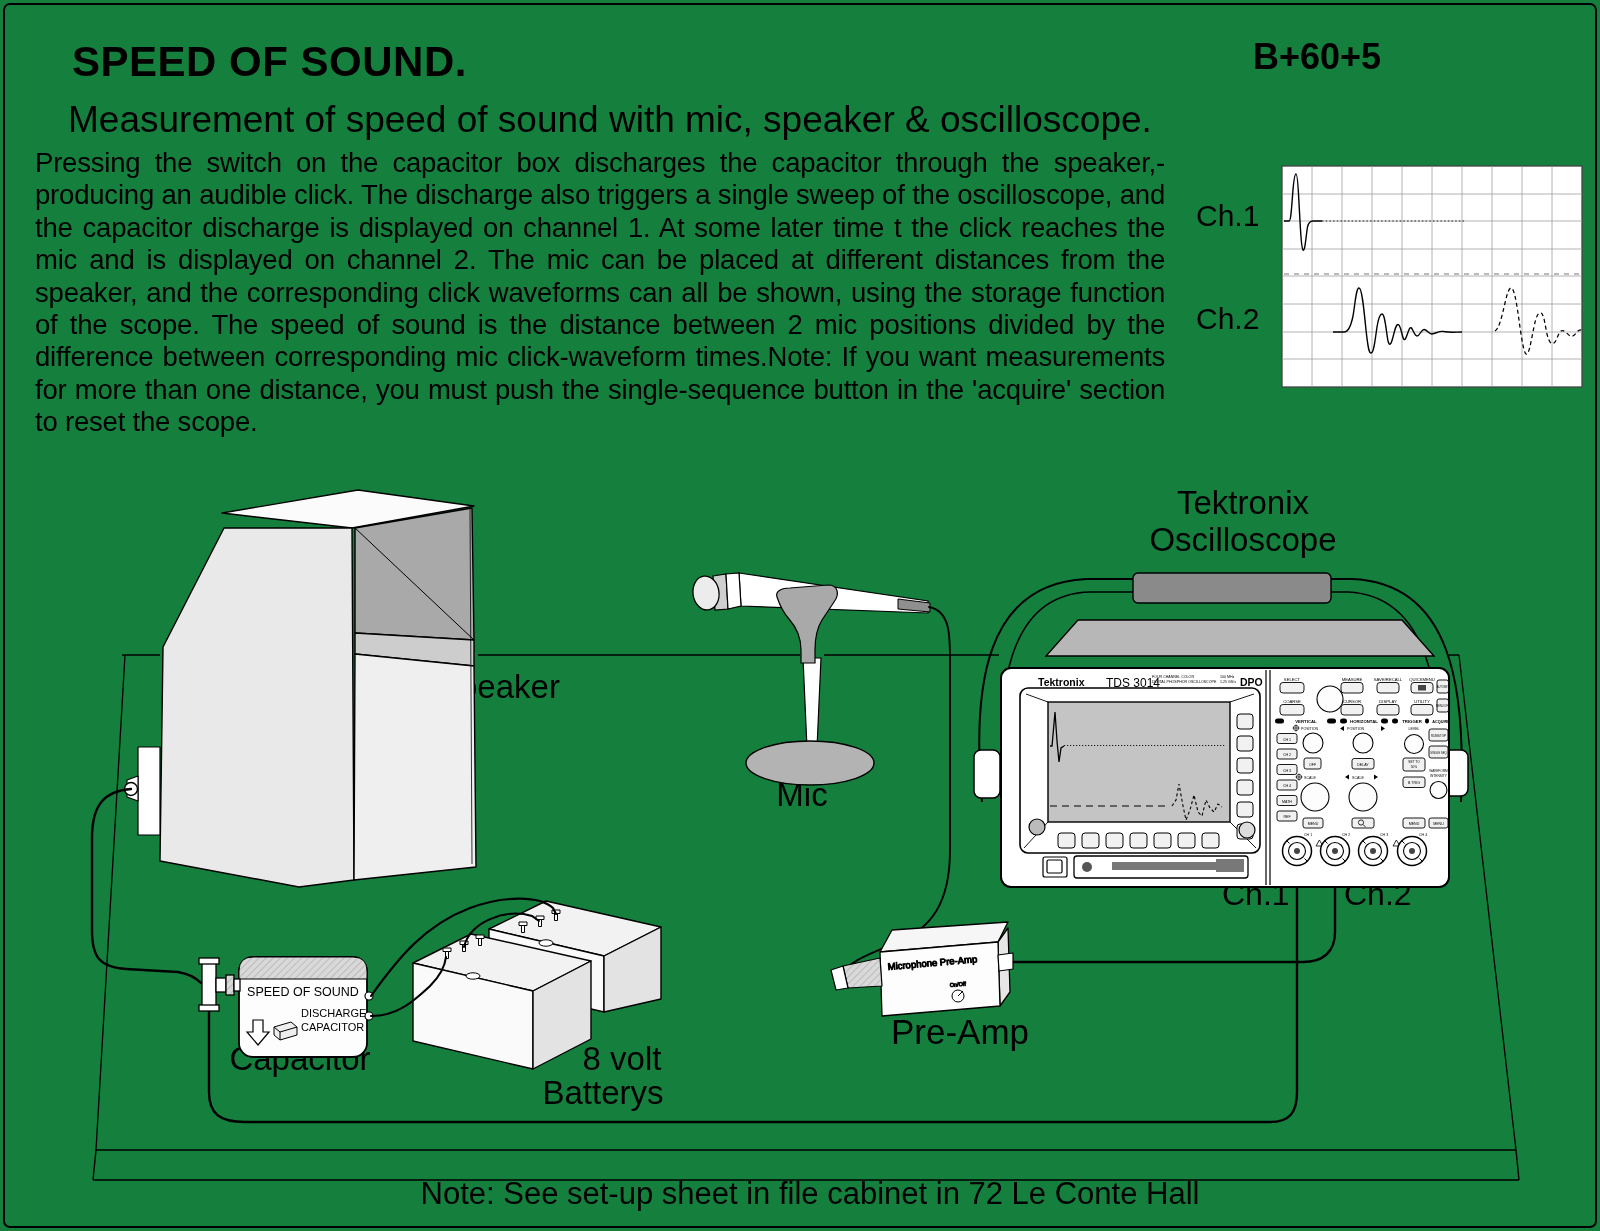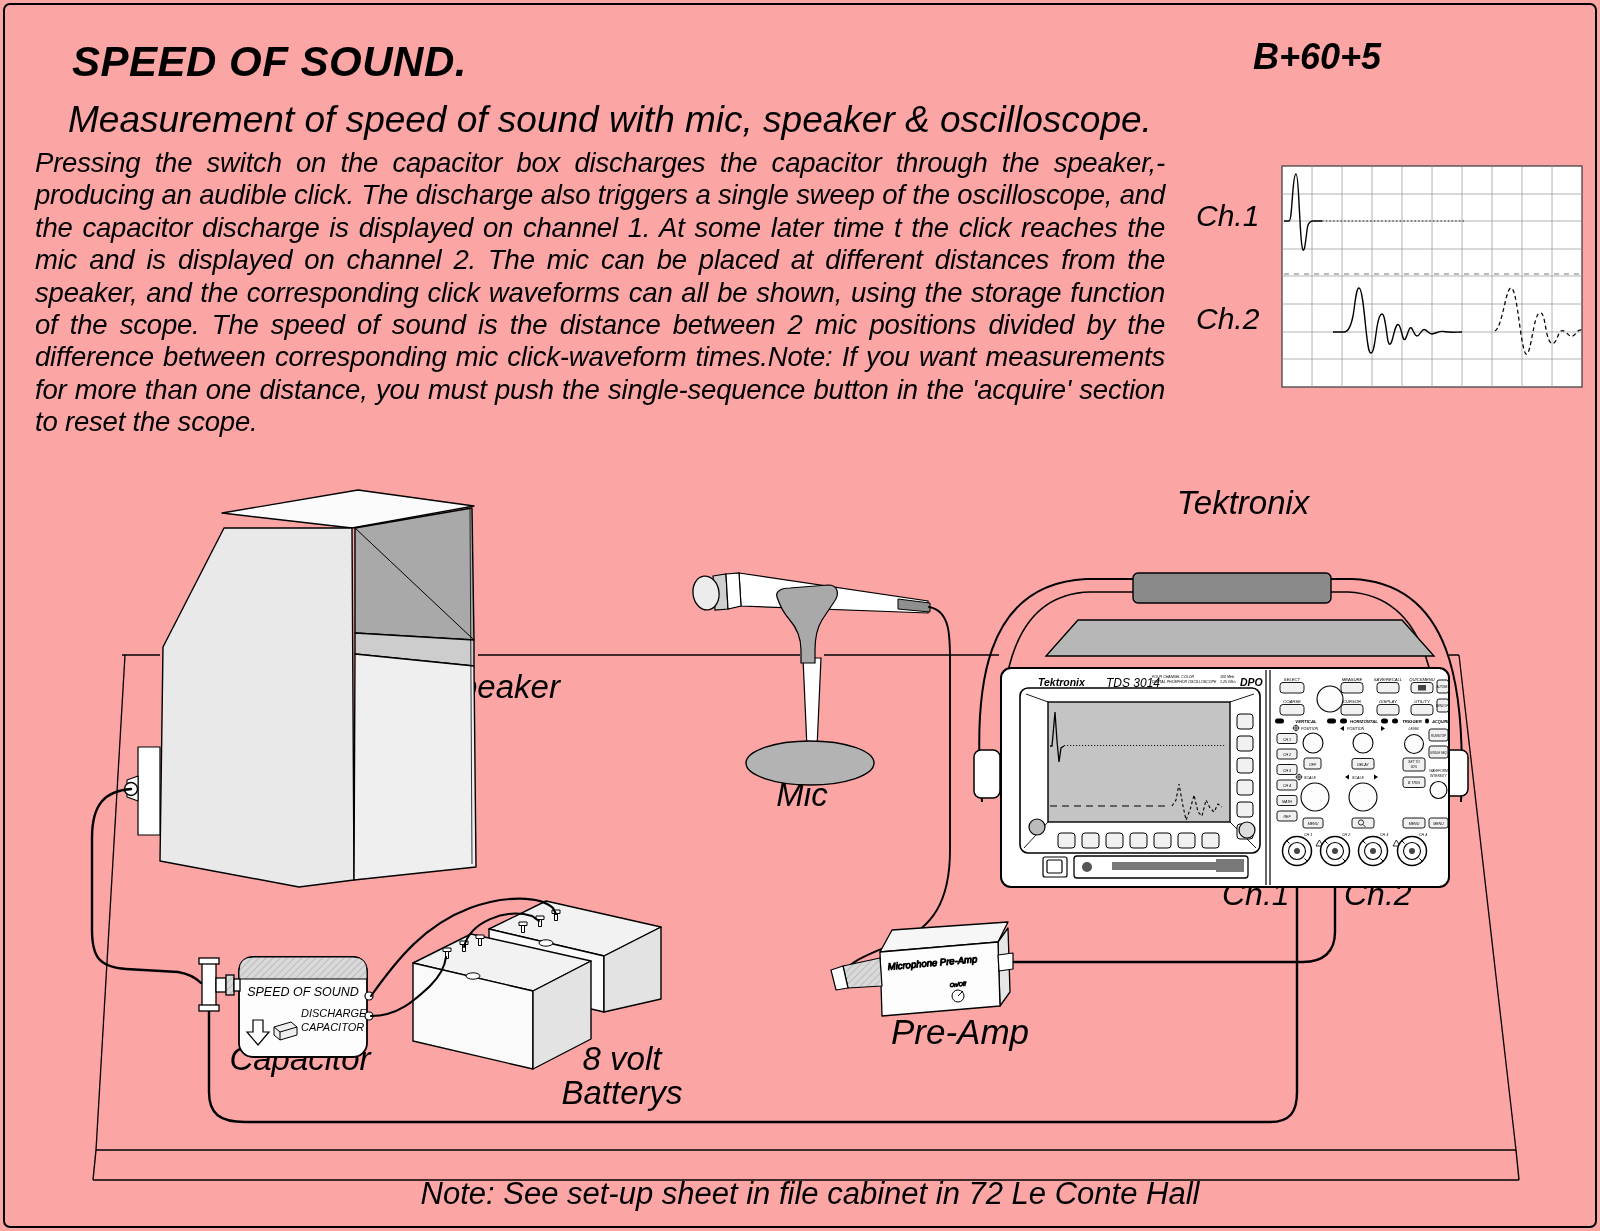--- a/index.html
+++ b/index.html
@@ -1,20 +1,19 @@
 <!DOCTYPE html>
 <html><head>
 <meta charset="utf-8">
 <style>
   html,body { margin:0; padding:0; background:#888; }
   .page {
-    position:relative; width:1600px; height:1231px; background:#fca5a5;
+    position:relative; width:1600px; height:1231px; background:#15803d;
     font-family:"Liberation Sans", sans-serif; color:#000; overflow:hidden;
     margin:0 auto;
-    font-style:italic;
   }
   .page-border { position:absolute; inset:3px; border:2.5px solid #000; border-radius:7px; pointer-events:none; }
   .abs { position:absolute; }
   .title { left:72px; top:38px; font-size:42px; font-weight:bold; letter-spacing:0.5px; }
   .code  { left:1253px; top:36px; font-size:36px; font-weight:bold; }
   .subtitle { left:68px; top:99px; font-size:37px; }
   .bodytext { left:35px; top:147px; width:1130px; font-size:27.5px; line-height:32.4px; text-align:justify; letter-spacing:-0.2px; }
   .inset-lbl { font-size:30px; }
   .lbl { font-size:33px; }
   .lbl-c { text-align:center; }
@@ -38,26 +37,27 @@
 
   <div class="abs title">SPEED OF SOUND.</div>
   <div class="abs code">B+60+5</div>
   <div class="abs subtitle">Measurement of speed of sound with mic, speaker &amp; oscilloscope.</div>
   <div class="abs bodytext">Pressing the switch on the capacitor box discharges the capacitor through the speaker,-producing an audible click. The discharge also triggers a single sweep of the oscilloscope, and the capacitor discharge is displayed on channel 1. At some later time t the click reaches the mic and is displayed on channel 2. The mic can be placed at different distances from the speaker, and the corresponding click waveforms can all be shown, using the storage function of the scope.  The speed of sound is the distance between 2 mic positions divided by the difference between corresponding mic click-waveform times.Note: If you want measurements for more than one distance, you must push the single-sequence button in the 'acquire' section to reset the scope.</div>
 
   <div class="abs inset-lbl" style="left:1196px; top:199px;">Ch.1</div>
   <div class="abs inset-lbl" style="left:1196px; top:302px;">Ch.2</div>
 
   <div class="abs lbl lbl-c" style="left:1093px; top:484px; width:300px;">Tektronix</div>
+  <div class="abs lbl lbl-c" style="left:1093px; top:521px; width:300px;">Oscilloscope</div>
   <div class="abs lbl" style="left:437px; top:668px;">Speaker</div>
   <div class="abs lbl lbl-c" style="left:758px; top:776px; width:88px;">Mic</div>
   <div class="abs lbl lbl-c" style="left:870px; top:1012px; width:180px; font-size:35px;">Pre-Amp</div>
   <div class="abs lbl lbl-c" style="left:195px; top:1040px; width:210px;">Capacitor</div>
   <div class="abs lbl lbl-c" style="left:537px; top:1040px; width:170px;">8 volt</div>
-  <div class="abs lbl lbl-c" style="left:537px; top:1074px; width:170px;">Batterys</div>
+  <div class="abs lbl lbl-c" style="left:518px; top:1074px; width:170px;">Batterys</div>
   <div class="abs lbl" style="left:1222px; top:876px; font-size:32px;">Ch.1</div>
   <div class="abs lbl" style="left:1344px; top:876px; font-size:32px;">Ch.2</div>
   <div class="abs footnote">Note:  See set-up sheet in file cabinet in 72 Le Conte Hall</div>
 
   <svg width="1600" height="1231" viewBox="0 0 1600 1231">
     <defs>
       <pattern id="hatch" width="5" height="5" patternTransform="rotate(45)" patternUnits="userSpaceOnUse">
         <rect width="5" height="5" fill="#d9d9d9"></rect>
         <line x1="0" y1="0" x2="0" y2="5" stroke="#b0b0b0" stroke-width="1.4"></line>
       </pattern>

